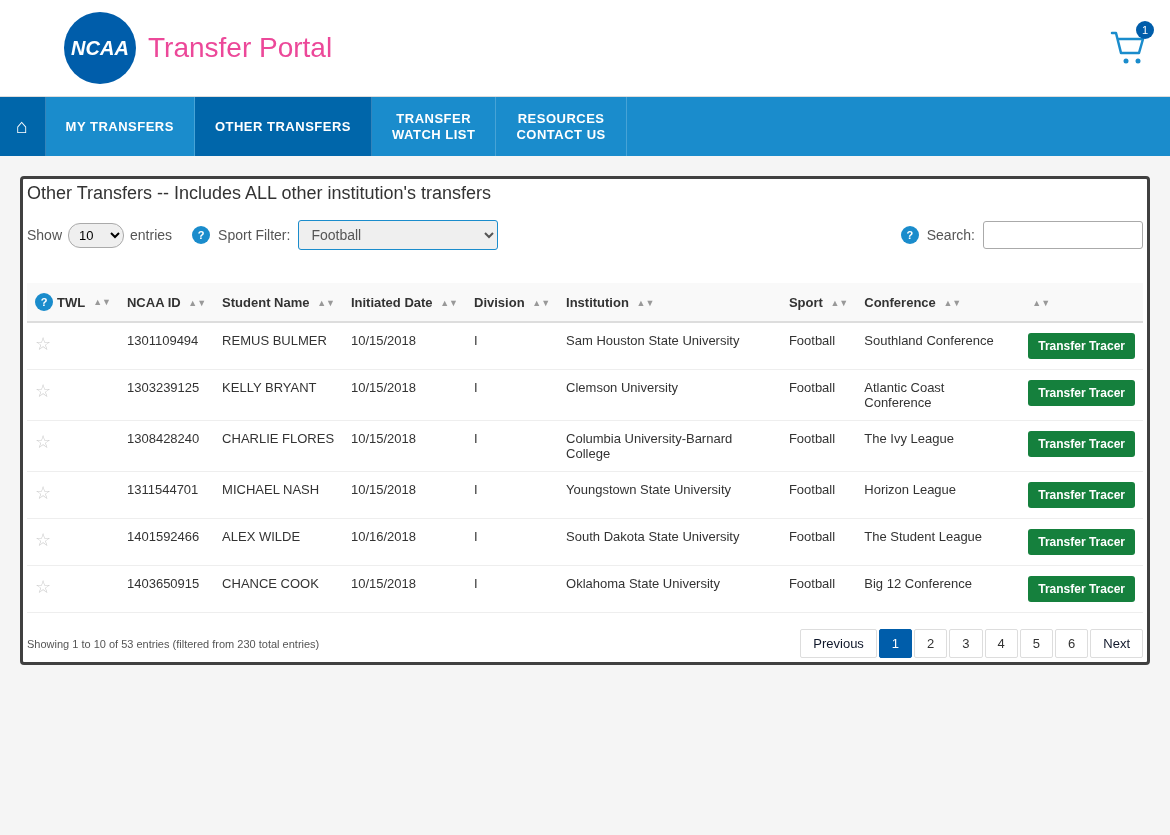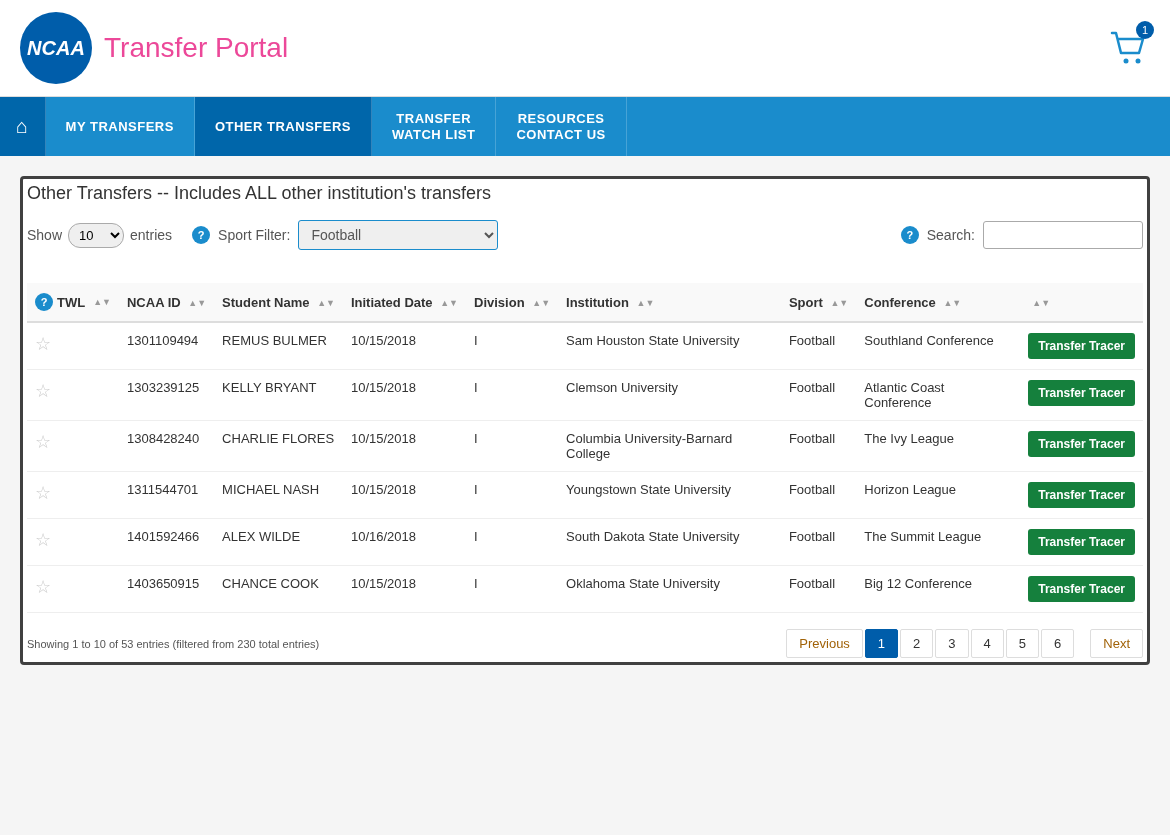--- a/index.html
+++ b/index.html
@@ -23,20 +23,21 @@
       align-items: center;
       justify-content: space-between;
       padding: 12px 20px;
       background: #fff;
       border-bottom: 1px solid #ddd;
     }
     .header-left {
       display: flex;
       align-items: center;
       gap: 12px;
+      margin-left: 44px;
     }
     .ncaa-logo {
       width: 72px;
       height: 72px;
       background: #005daa;
       border-radius: 50%;
       display: flex;
       align-items: center;
       justify-content: center;
       color: #fff;
@@ -288,22 +289,21 @@
       cursor: pointer;
       font-size: 13px;
       border-radius: 2px;
     }
     .page-btn.active {
       background: #005daa;
       color: #fff;
       border-color: #005daa;
     }
     .page-btn.nav-btn {
-      color: #a16207;
-      margin-left: 14px;
+      color: #0f172a;
     }
   </style>
 </head>
 <body>
 
 <div class="page-wrapper">
 
   <div class="header">
     <div class="header-left">
       <div class="ncaa-logo">
@@ -483,21 +483,21 @@
                 <tr>
       <td>
         <span class="star-icon">☆</span>
       </td>
       <td>1401592466</td>
       <td>ALEX WILDE</td>
       <td>10/16/2018</td>
       <td>I</td>
       <td>South Dakota State University</td>
       <td>Football</td>
-      <td>The Summit League</td>
+      <td>The Student League</td>
       <td>
         <button class="transfer-tracer-btn">Transfer Tracer</button>
       </td>
     </tr>
                 <tr>
       <td>
         <span class="star-icon">☆</span>
       </td>
       <td>1403650915</td>
       <td>CHANCE COOK</td>

